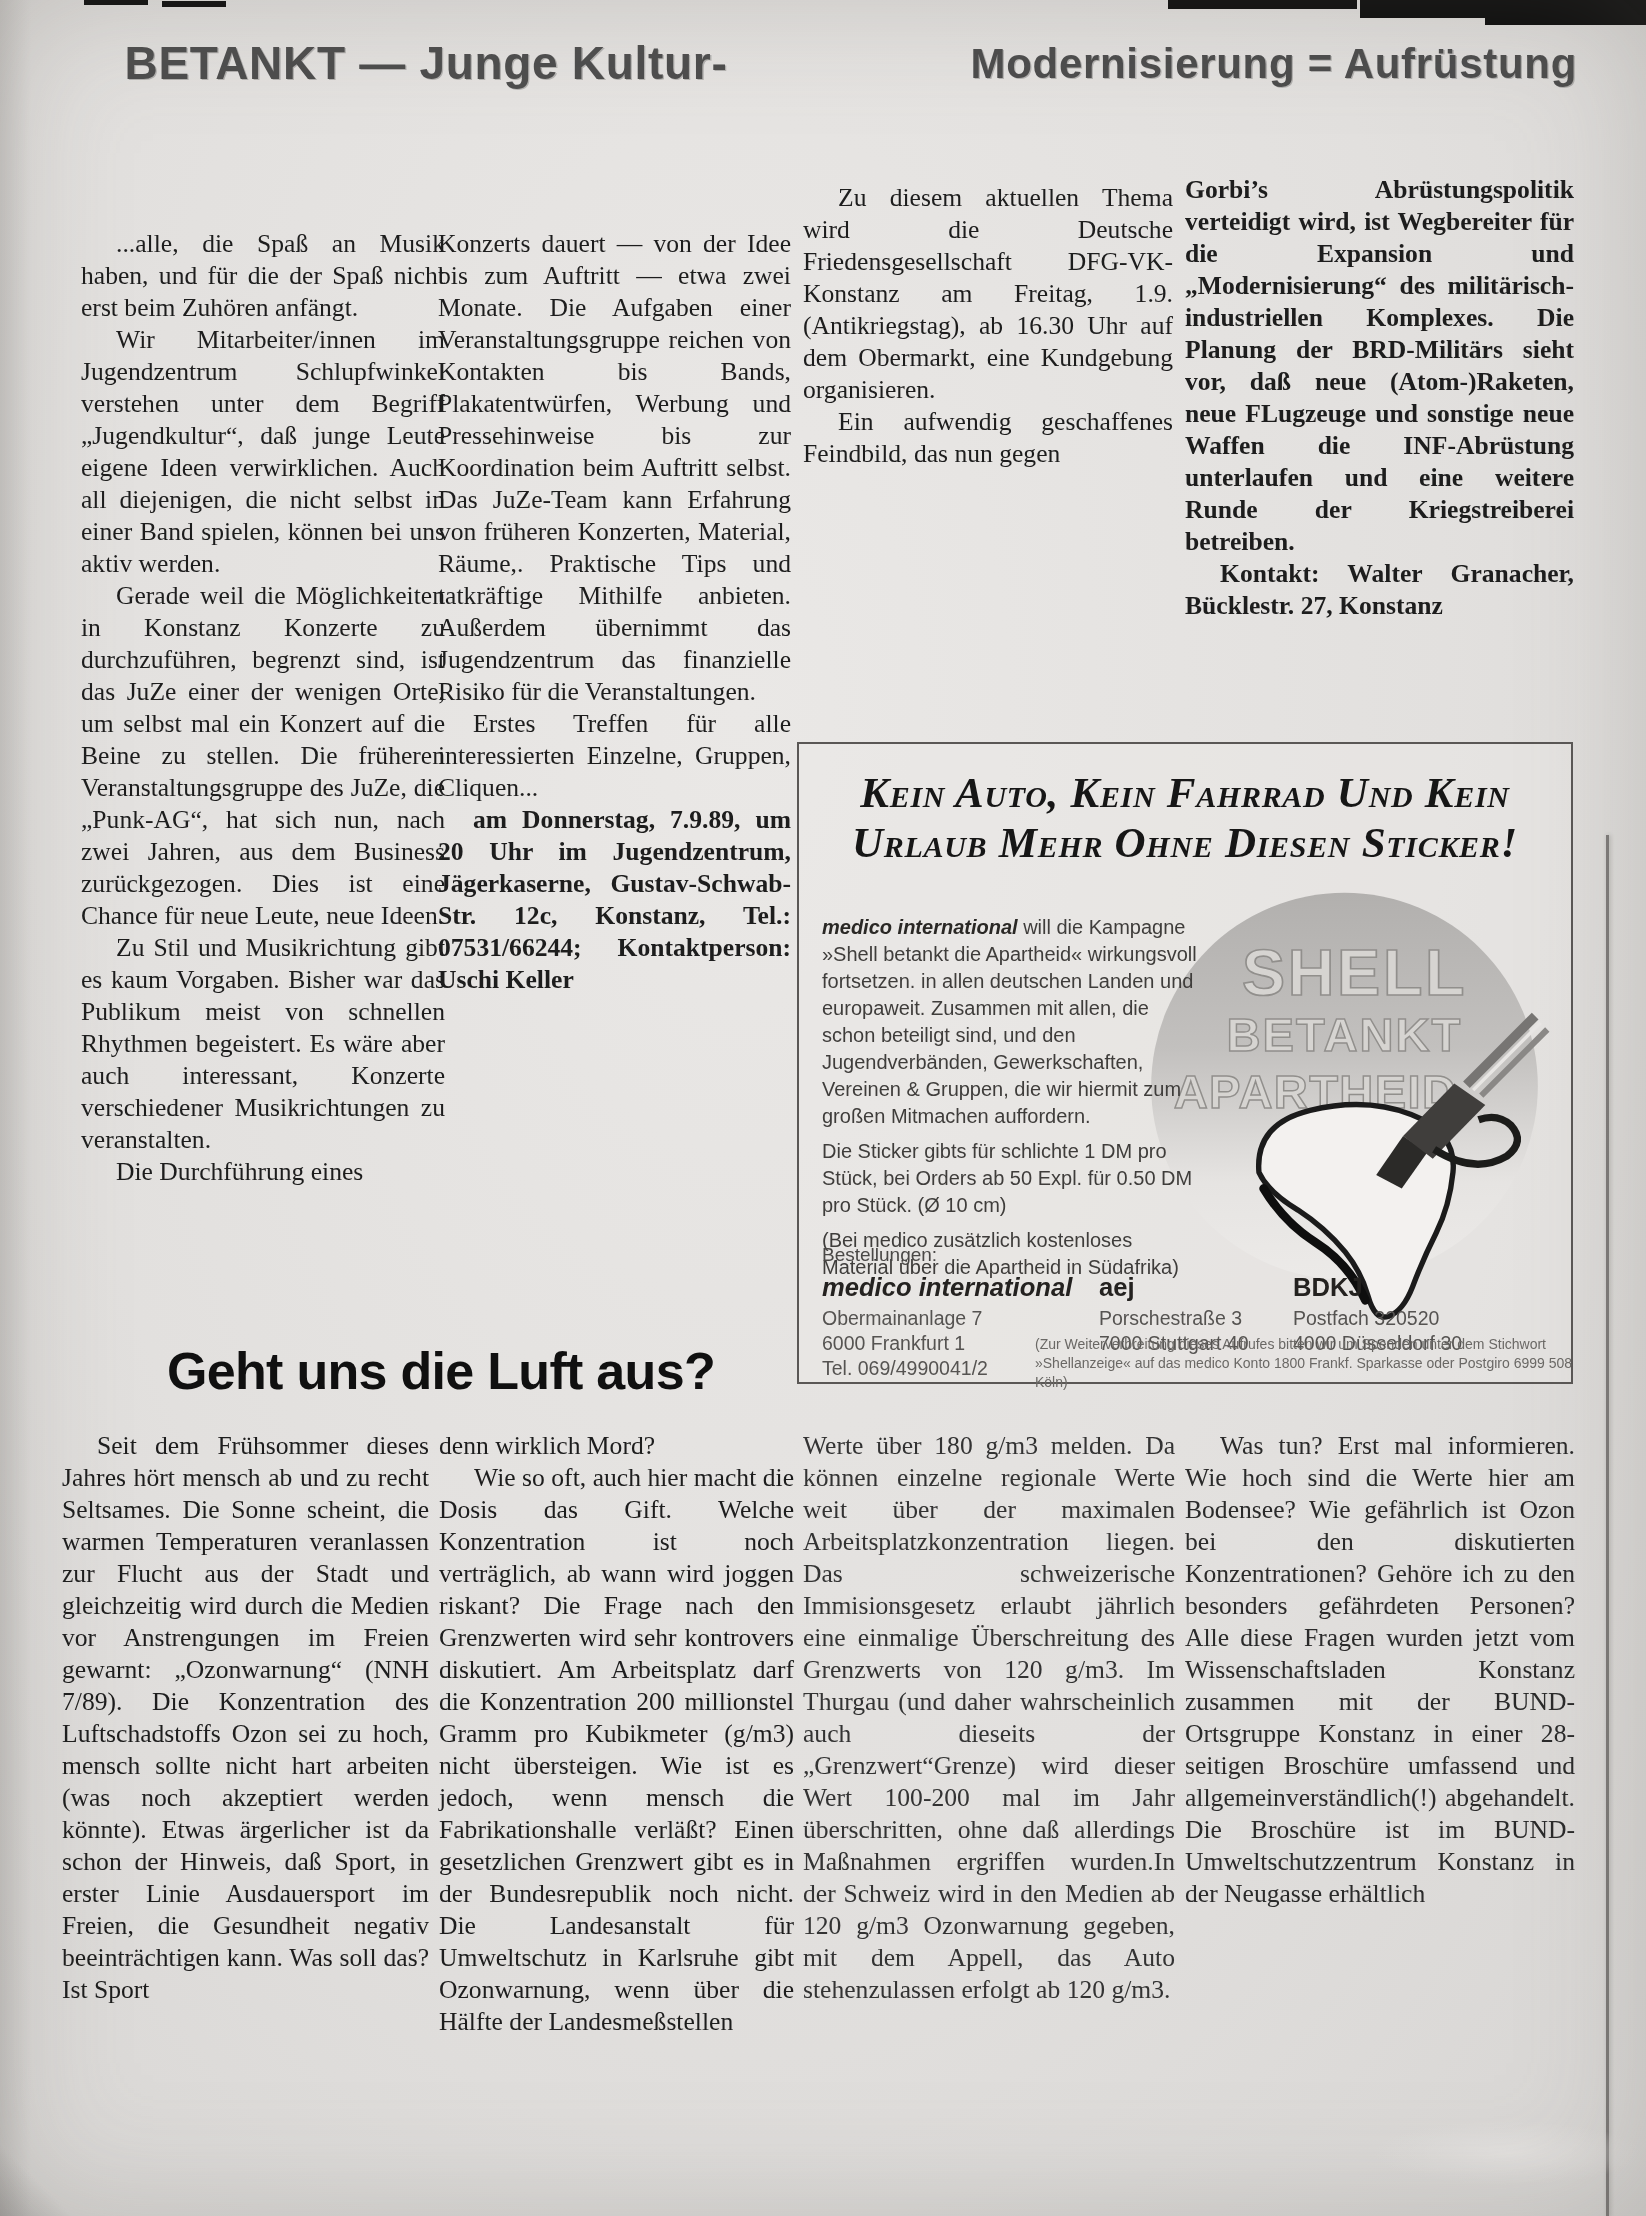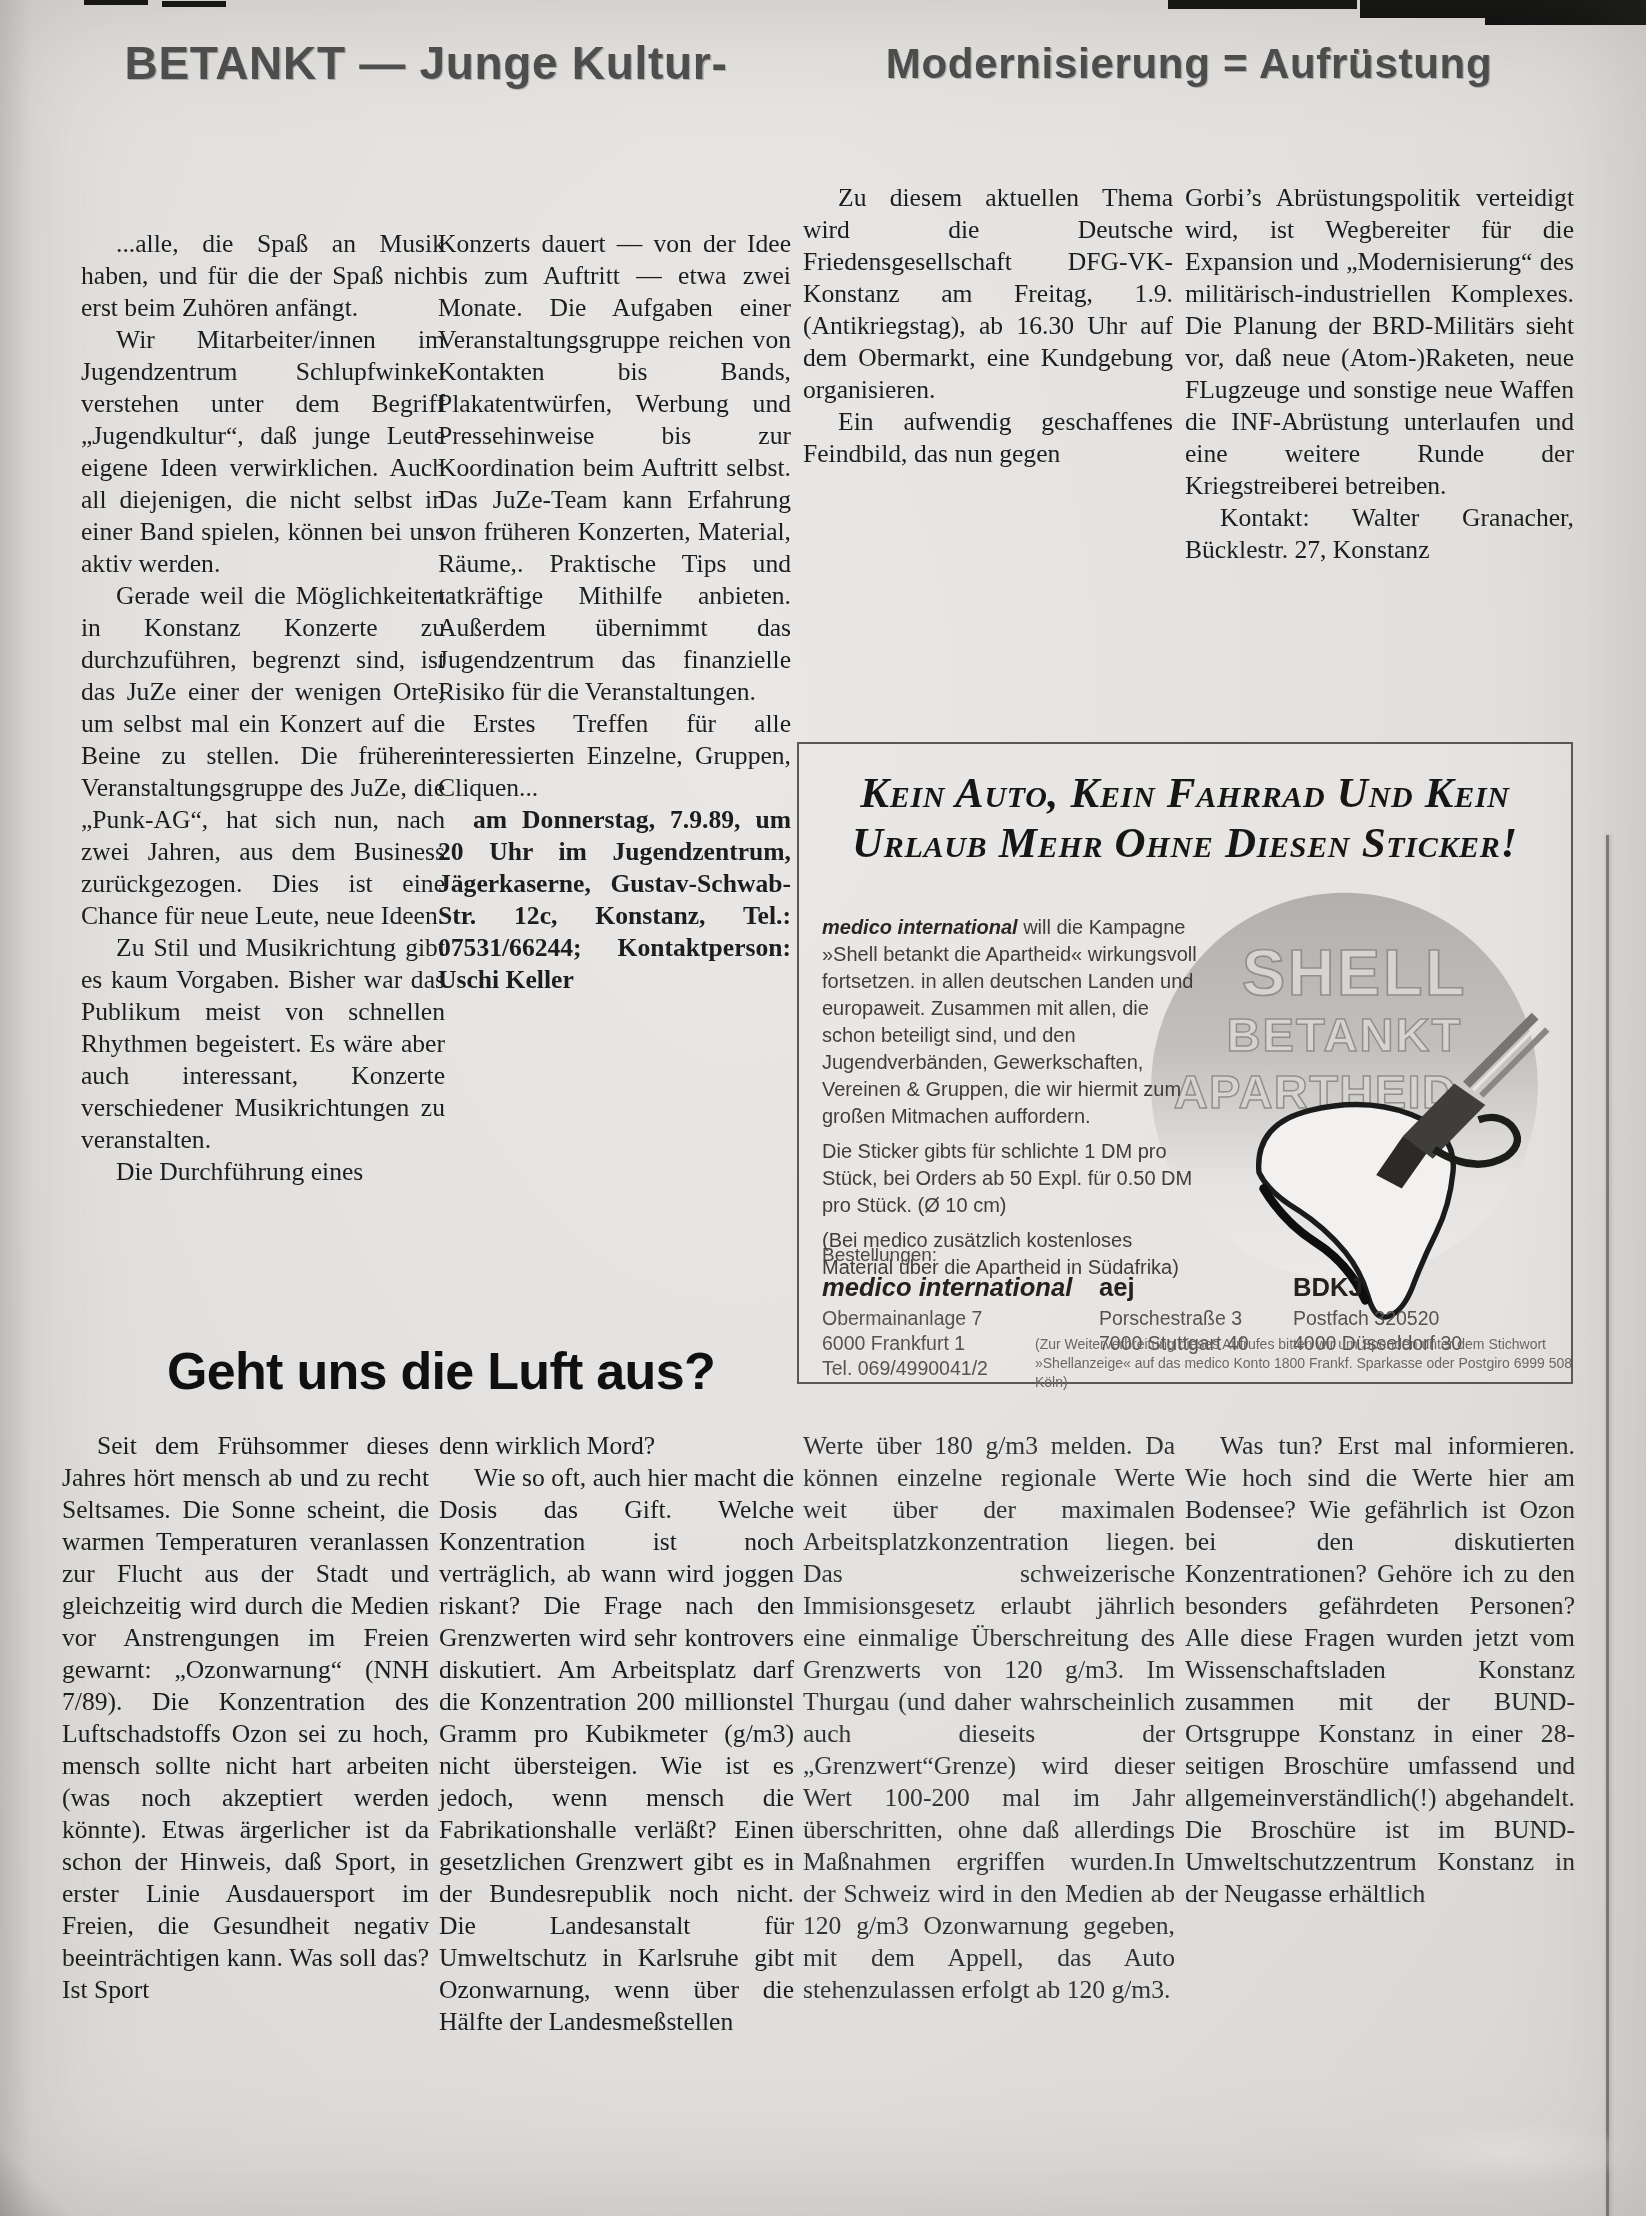--- a/index.html
+++ b/index.html
@@ -13,27 +13,27 @@
   .page::after{content:"";position:absolute;inset:0;pointer-events:none;
     box-shadow:inset 0 0 128px rgba(110,106,102,.28);}
   .artifact{position:absolute;background:#0b0b0b;}
   .col{position:absolute;text-align:justify;font-size:25.6px;line-height:32px;}
   .col p{margin:0;text-indent:35px;hyphens:auto;-webkit-hyphens:auto;}
   .col p.noindent{text-indent:0;}
   .col p.boldpara{font-weight:700;}
   .headline-sans{position:absolute;font-family:"Liberation Sans",sans-serif;font-weight:700;}
   .h-kultur{left:59px;top:39px;width:734px;text-align:center;font-size:46px;line-height:48px;
     color:#4d4d4d;letter-spacing:0.7px;text-shadow:1.3px 1.3px 0 rgba(30,30,30,.25);}
-  .h-aufr{left:801px;top:40px;width:776px;text-align:center;font-size:42px;color:#4c4c4c;
+  .h-aufr{left:801px;top:40px;width:776px;text-align:right;font-size:42px;color:#4c4c4c;
     letter-spacing:0.7px;text-shadow:1.3px 1.3px 0 rgba(30,30,30,.25);}
   .h-luft{left:167px;top:1341px;font-size:52px;color:#101010;letter-spacing:-0.7px;}
   .c-kultur1{left:62px;top:228px;width:364px;margin-left:19px;}
   .c-kultur2{left:438px;top:228px;width:353px;}
   .c-aufr1{left:803px;top:182px;width:370px;}
-  .c-aufr2{left:1185px;top:182px;width:389px;}
+  .c-aufr2{left:1185px;top:174px;width:389px;font-weight:bold;}
   .c-luft1{left:62px;top:1430px;width:367px;}
   .c-luft2{left:439px;top:1430px;width:355px;}
   .c-luft3{left:803px;top:1430px;width:372px;color:#333;}
   .c-luft4{left:1185px;top:1430px;width:390px;color:#2a2a2a;}
   
   .ad{position:absolute;left:797px;top:742px;width:772px;height:638px;
     border:2px solid #5a5755;background:rgba(235,233,231,.45);
     font-family:"Liberation Sans",sans-serif;}
   .ad-headline{position:absolute;left:0;top:24px;width:100%;text-align:center;
     font-family:"Liberation Serif",serif;font-style:italic;font-weight:700;

